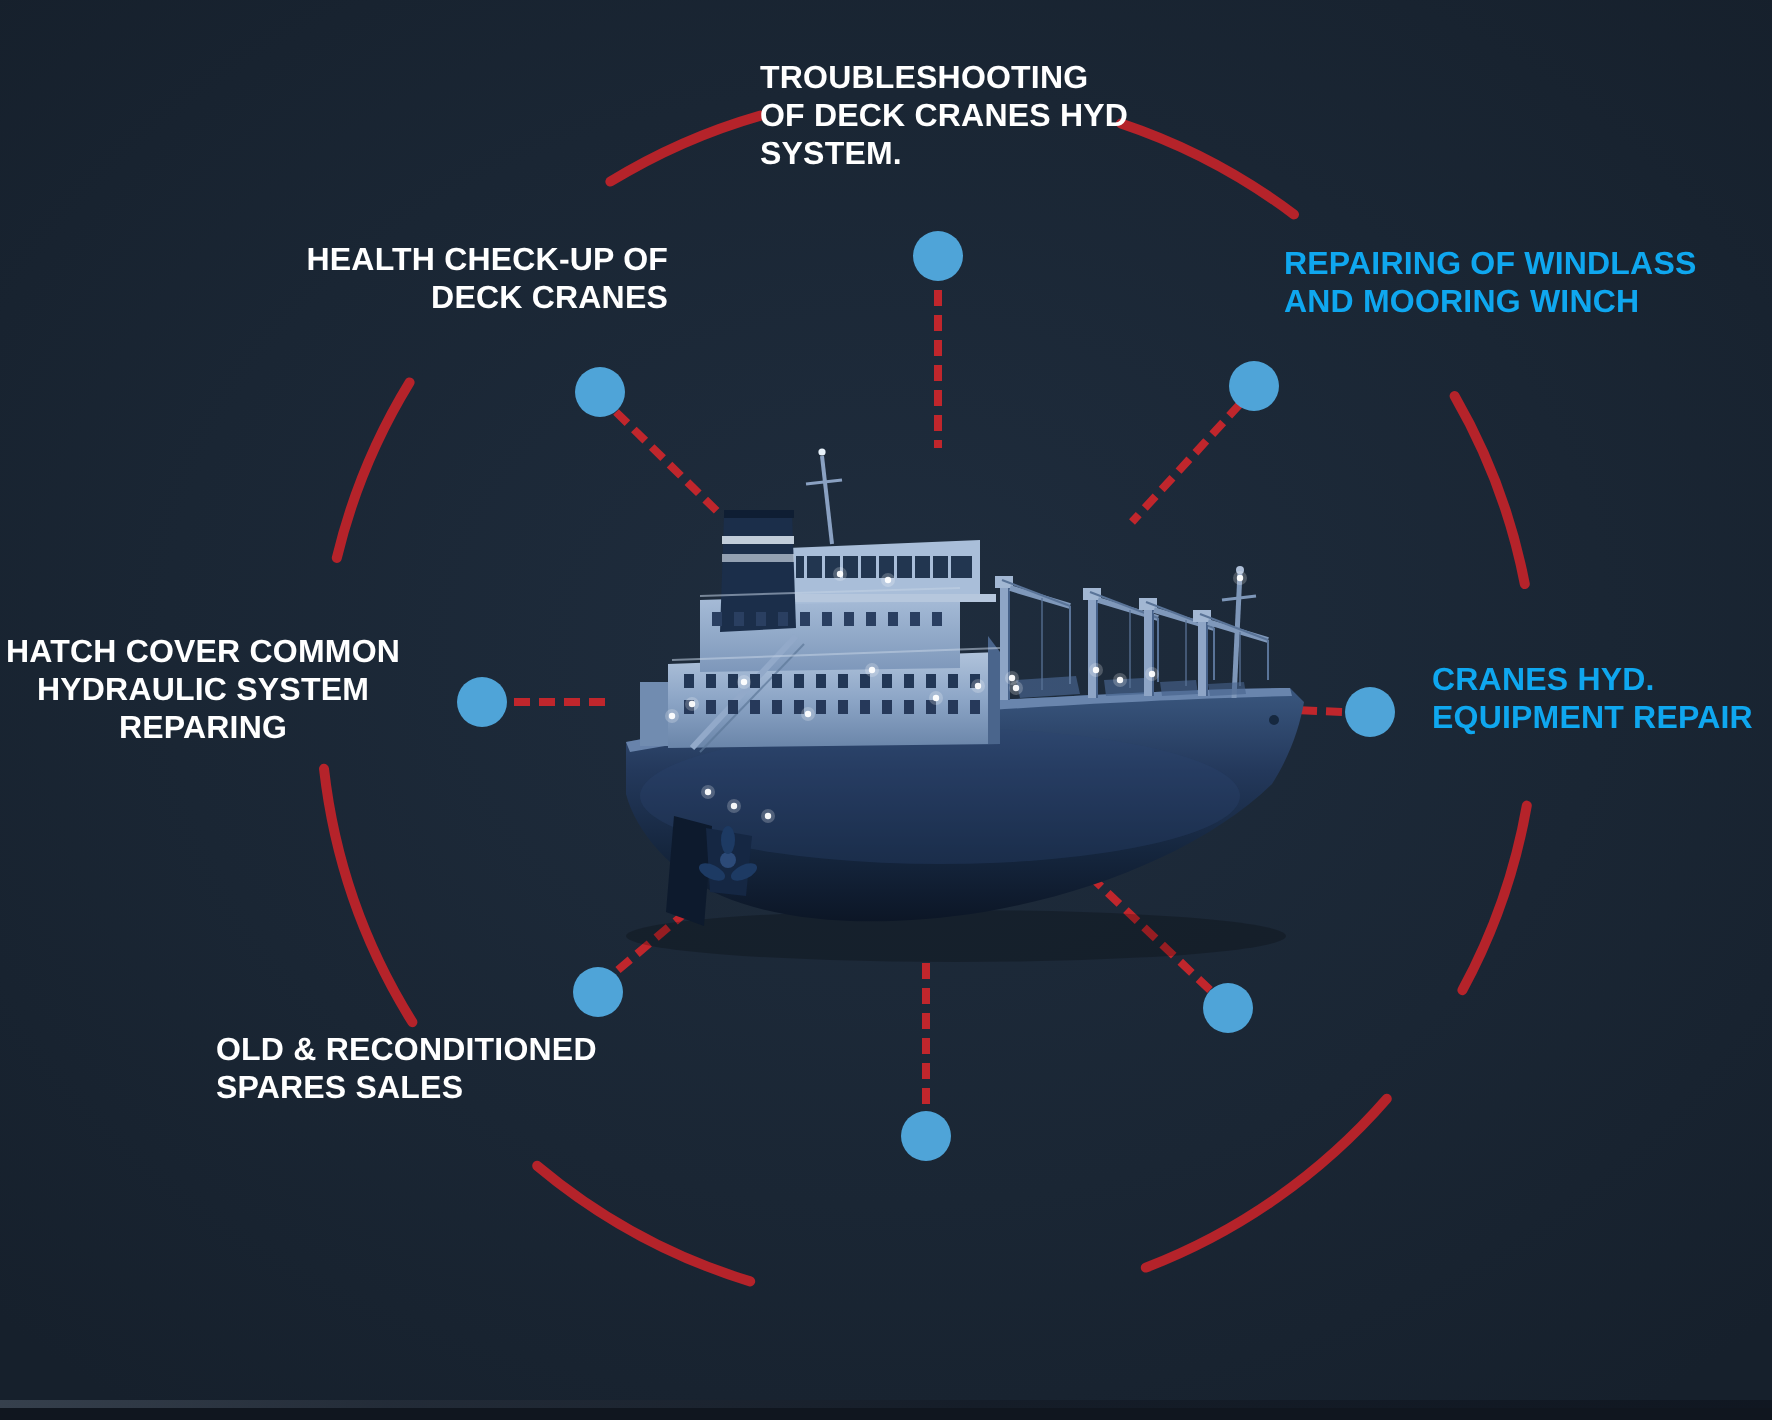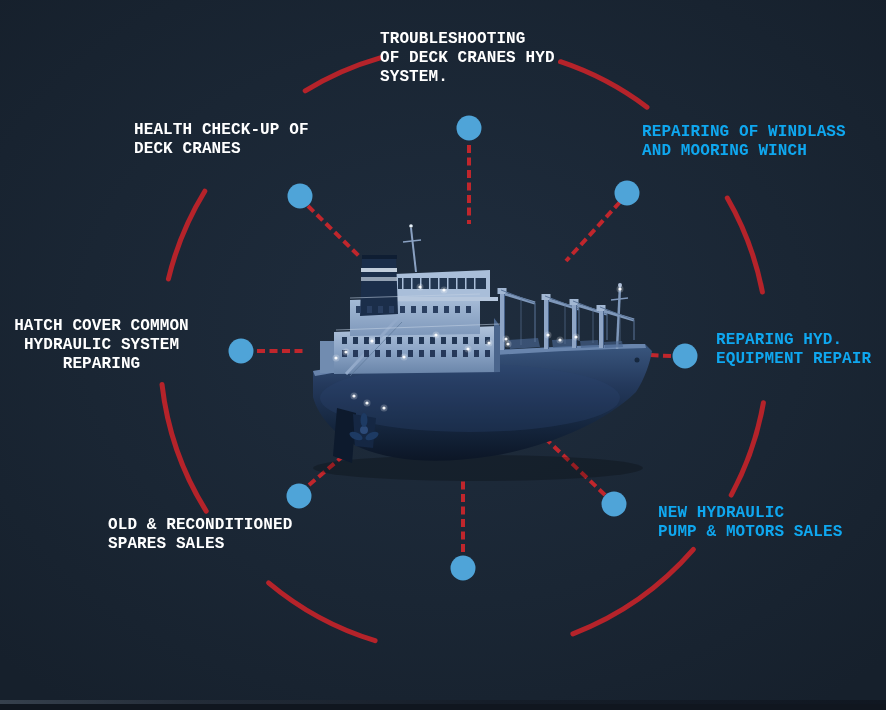--- a/index.html
+++ b/index.html
@@ -3,21 +3,21 @@
 <meta charset="utf-8">
 <style>
   :root{
     --bg:#1a2634; --red:#b5232a; --red2:#c0262c; --dot:#4fa4d8;
     --blue:#0fa7ef; --white:#ffffff;
   }
   html,body{margin:0;padding:0;background:#10161f;}
   .stage{
     position:relative; width:886px; height:704px; overflow:hidden;
     background: radial-gradient(ellipse 620px 480px at 50% 46%, #1f2d3e 0%, var(--bg) 58%, #16202c 100%);
-    font-family:Liberation Mono, monospace;
+    font-family:Liberation Sans, sans-serif;
   }
   svg.layer{position:absolute;left:0;top:0;}
   .label{
     position:absolute; font-weight:bold; font-size:16px; line-height:19px;
     white-space:pre-line; letter-spacing:.1px;
   }
   .label.white{color:var(--white);}
   .label.blue{color:var(--blue);}
   .bottom-edge{
     position:absolute; left:0; bottom:0; width:100%; height:4px; opacity:.75;
@@ -250,26 +250,24 @@
           <circle cx="560" cy="340" r="1.6" fill="#ffffff" opacity="0.95"></circle>
         </g>
     </g>
   </svg>
 
   <div class="label white" style="left:380px;top:30px;">TROUBLESHOOTING
 OF DECK CRANES HYD
 SYSTEM.</div>
   <div class="label blue" style="left:642px;top:123px;">REPAIRING OF WINDLASS
 AND MOORING WINCH</div>
-  <div class="label blue" style="left:716px;top:331px;">REPARING HYD.
+  <div class="label blue" style="left:716px;top:331px;">CRANES HYD.
 EQUIPMENT REPAIR</div>
-  <div class="label blue" style="left:658px;top:504px;">NEW HYDRAULIC
-PUMP &amp; MOTORS SALES</div>
   <div class="label white" style="left:108px;top:516px;width:240px;">OLD &amp; RECONDITIONED
 SPARES SALES</div>
   <div class="label white" style="left:0px;top:317px;width:203px;text-align:center;">HATCH COVER COMMON
 HYDRAULIC SYSTEM
 REPARING</div>
-  <div class="label white" style="left:134px;top:121px;width:224px;text-align:left;">HEALTH CHECK-UP OF
+  <div class="label white" style="left:110px;top:121px;width:224px;text-align:right;">HEALTH CHECK-UP OF
 DECK CRANES</div>
 
   <div class="bottom-edge"></div>
 </div>
 
 </body></html>

